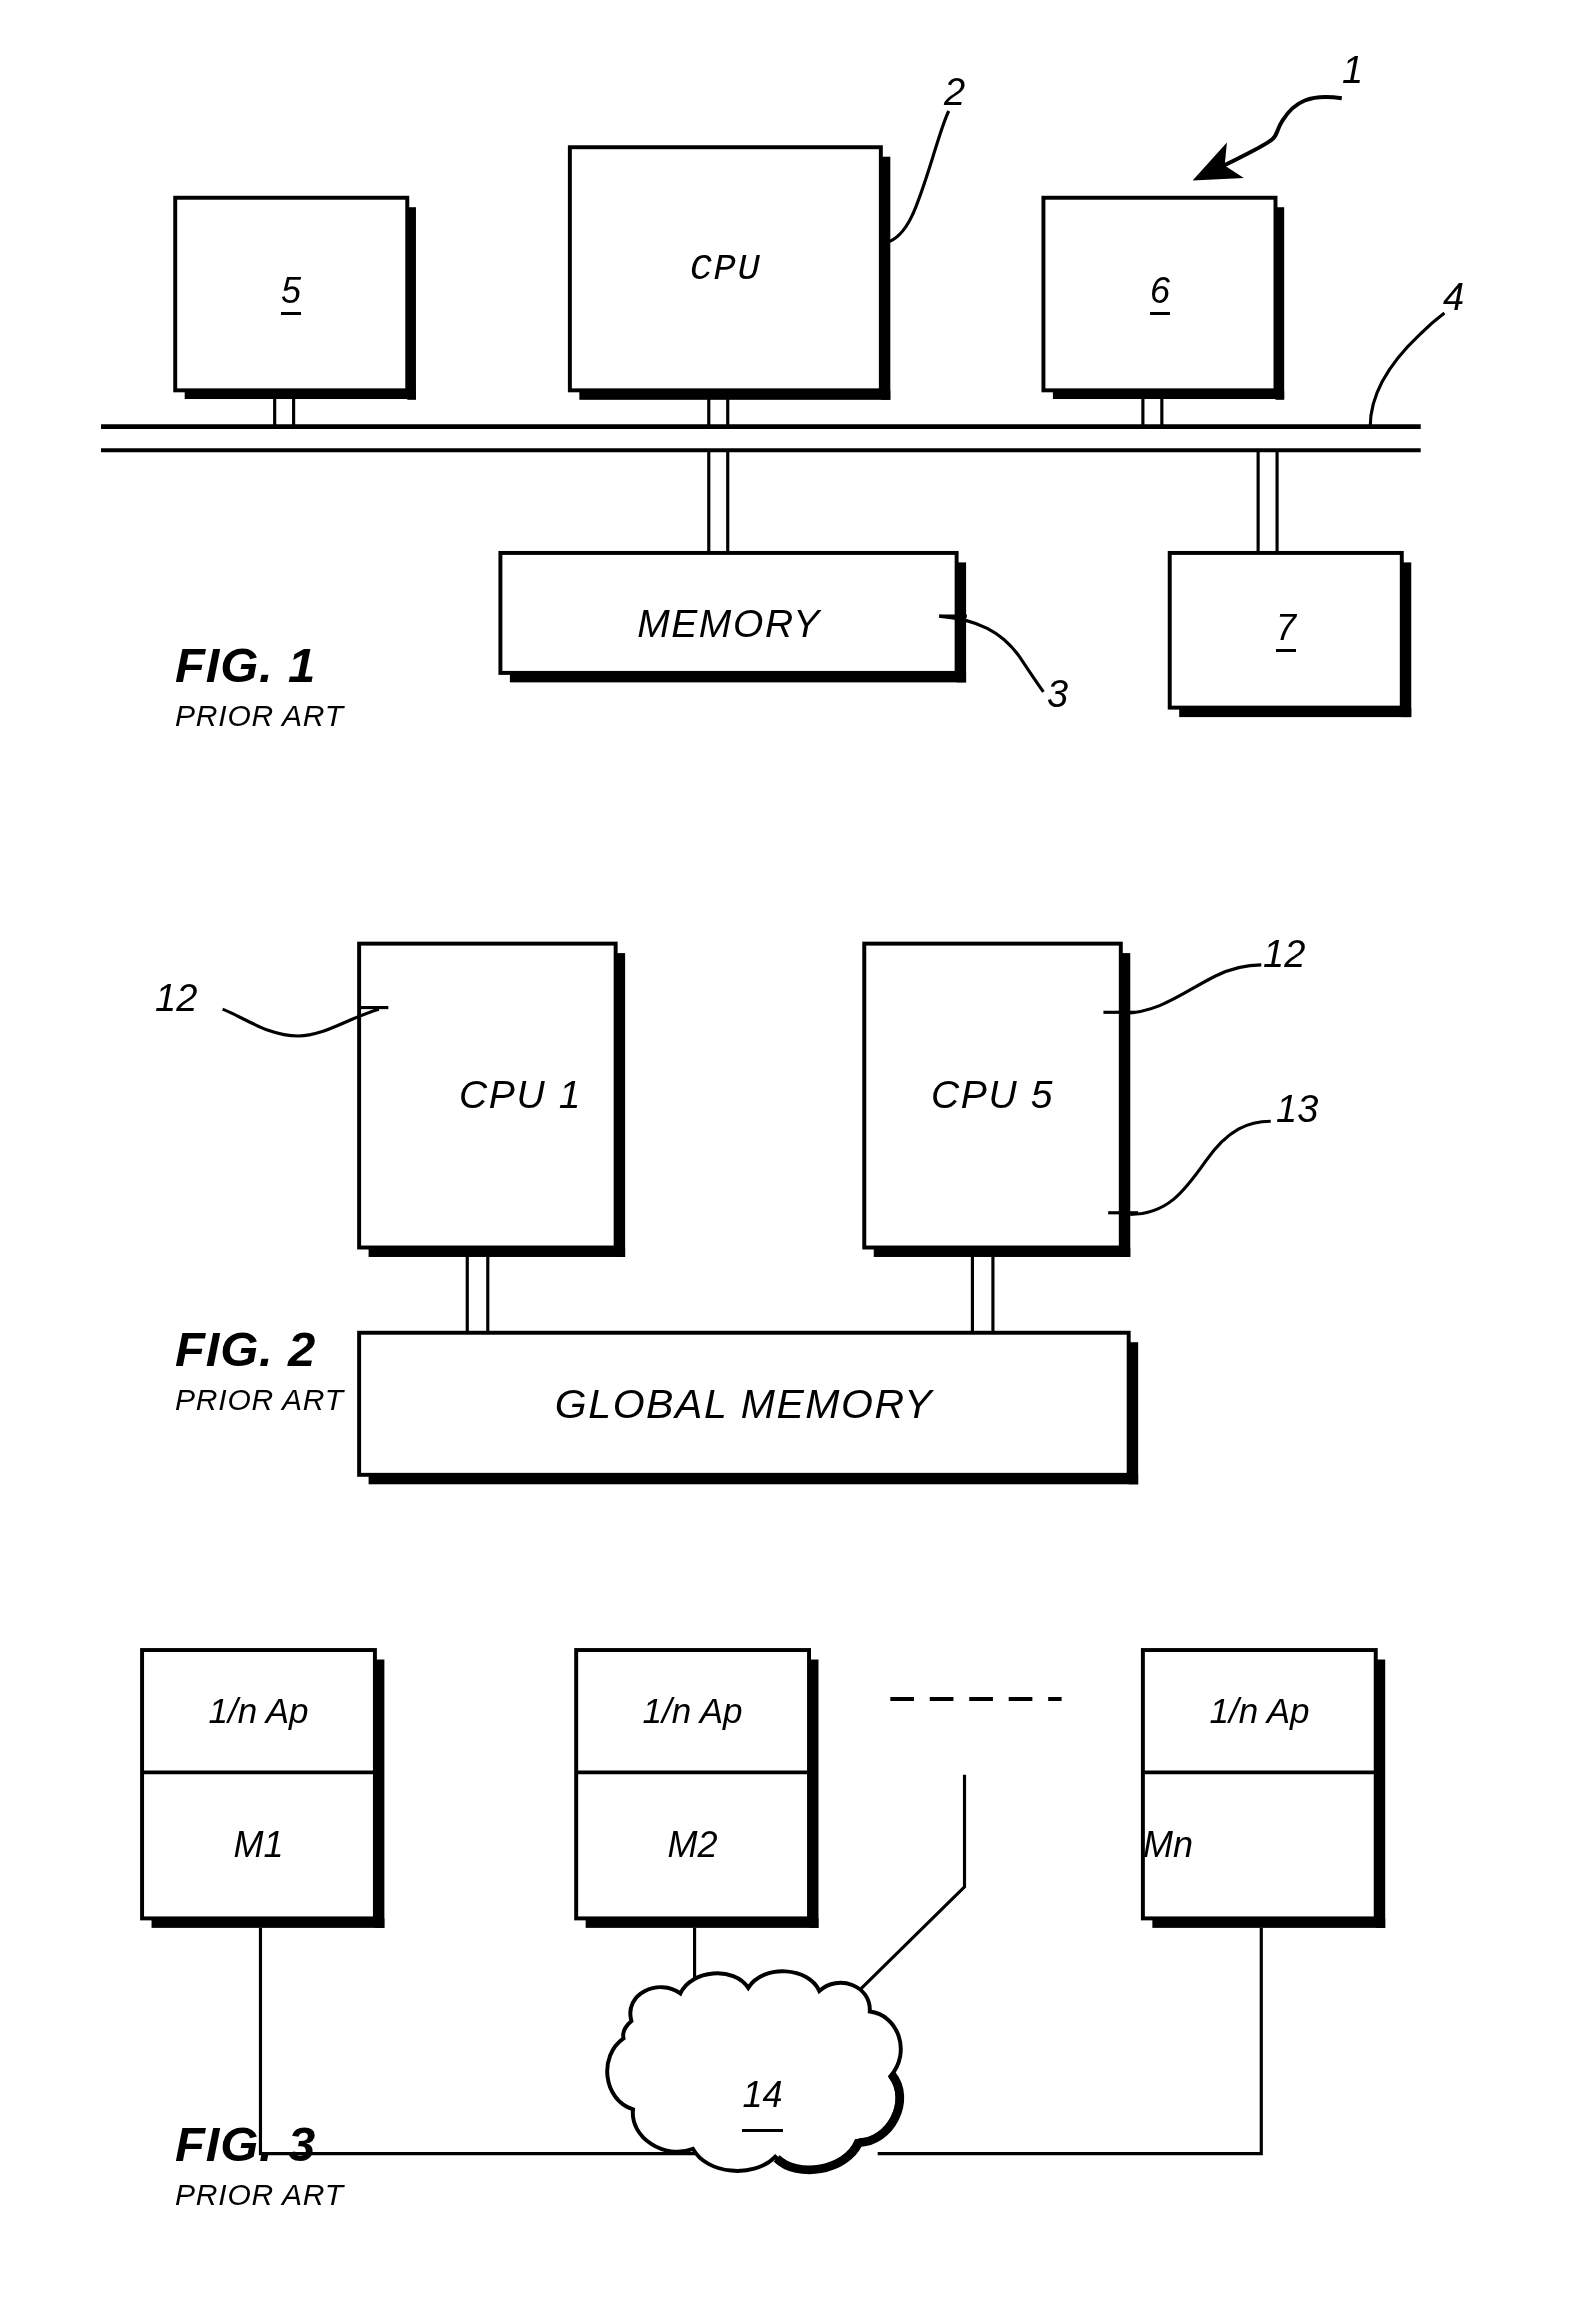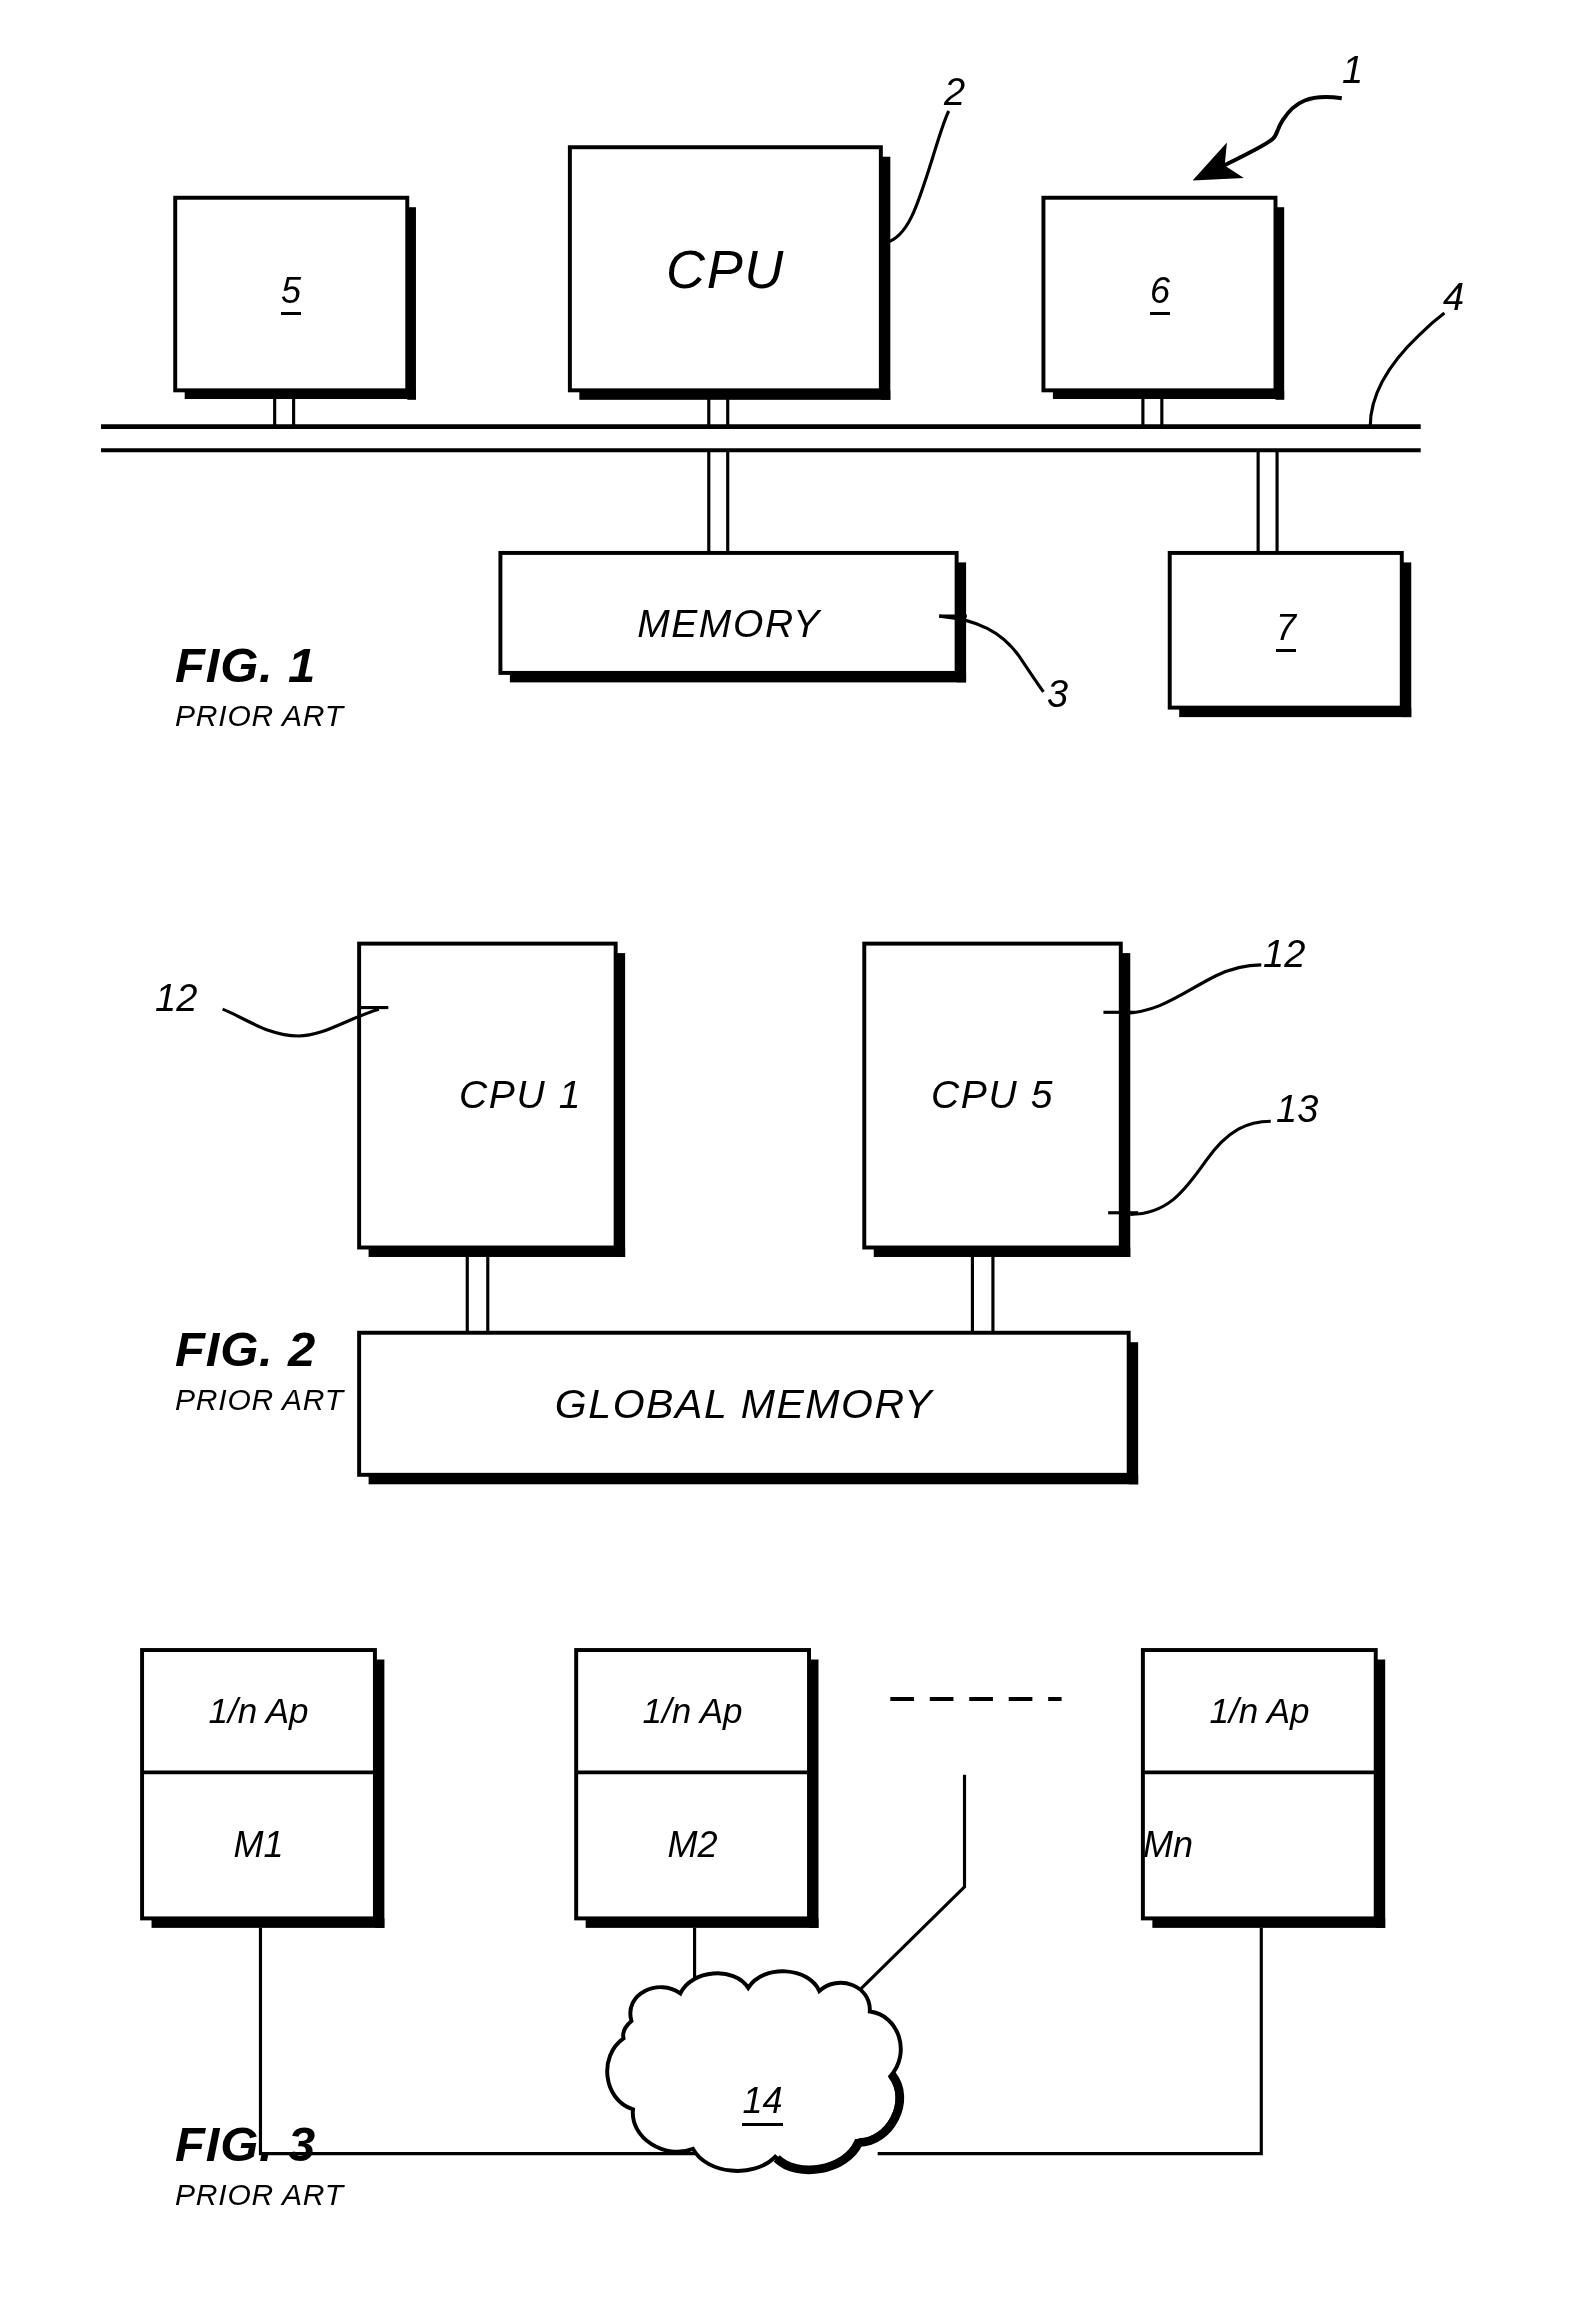--- a/index.html
+++ b/index.html
@@ -201,21 +201,21 @@
   </svg>
 
   <div style="position:absolute;left:175px;top:197px;width:232px;height:193px;
               display:flex;align-items:center;justify-content:center;">
     <span style="font-style:italic;font-size:36px;border-bottom:3.2px solid #000;
                  padding-bottom:1.6px;line-height:1.05;">5</span>
   </div>
 
   <div style="position:absolute;left:570px;top:147px;width:311px;height:243px;
               display:flex;align-items:center;justify-content:center;">
-    <span style="font-style:italic;font-size:54px;letter-spacing:1.6px;">CPU</span>
+    <span style="font-style:italic;font-size:37px;letter-spacing:1.6px;font-family:Liberation Mono, monospace;">CPU</span>
   </div>
 
   <div style="position:absolute;left:1044px;top:197px;width:232px;height:193px;
               display:flex;align-items:center;justify-content:center;">
     <span style="font-style:italic;font-size:36px;border-bottom:3.2px solid #000;
                  padding-bottom:1.6px;line-height:1.05;">6</span>
   </div>
 
   <div style="position:absolute;left:501px;top:564px;width:456px;height:120px;
               display:flex;align-items:center;justify-content:center;">
@@ -285,21 +285,21 @@
     <span style="font-style:italic;font-size:35px;">1/n Ap</span>
   </div>
   <div style="position:absolute;left:1143px;top:1772px;width:233px;height:146px;
               display:flex;align-items:center;justify-content:flex-start;">
     <span style="font-style:italic;font-size:36px;">Mn</span>
   </div>
 
   <div style="position:absolute;left:632px;top:2029px;width:261px;height:150px;
               display:flex;align-items:center;justify-content:center;">
     <span style="font-style:italic;font-size:36px;border-bottom:3.2px solid #000;
-                 padding-bottom:4px;line-height:1.05;">14</span>
+                 padding-bottom:16px;line-height:1.05;">14</span>
   </div>
 
   <div class="fig-caption" style="left:175px;top:2120px;">
     <div class="fig-title">FIG. 3</div>
     <div class="fig-sub">PRIOR ART</div>
   </div>
 
 </div>
 
 

